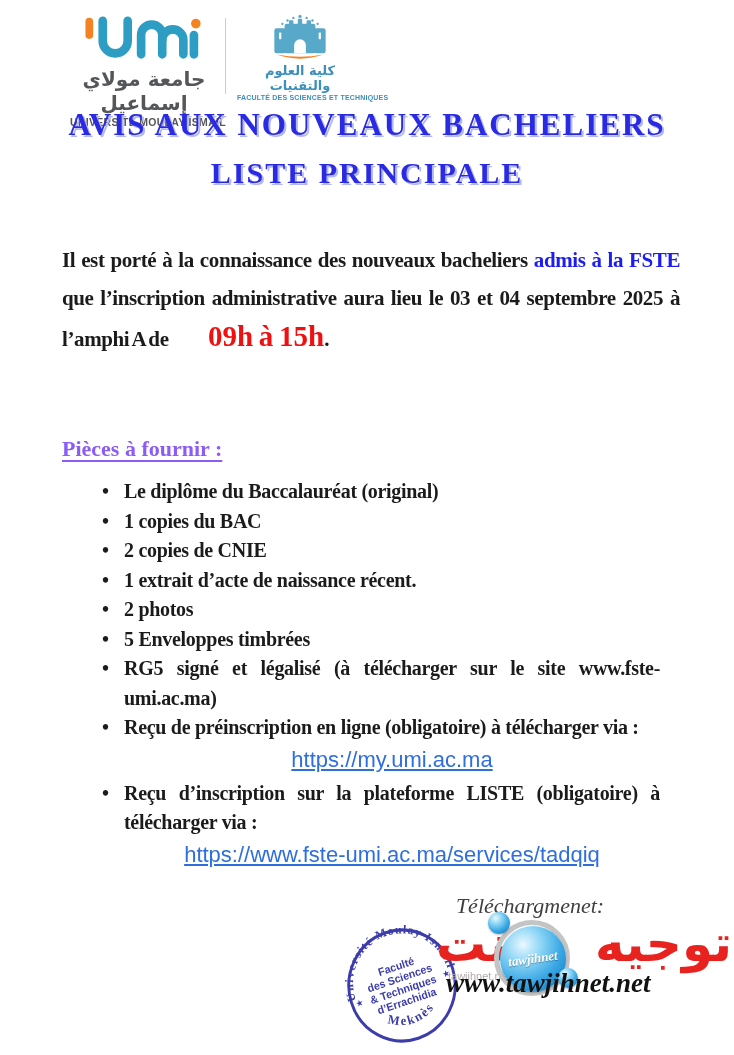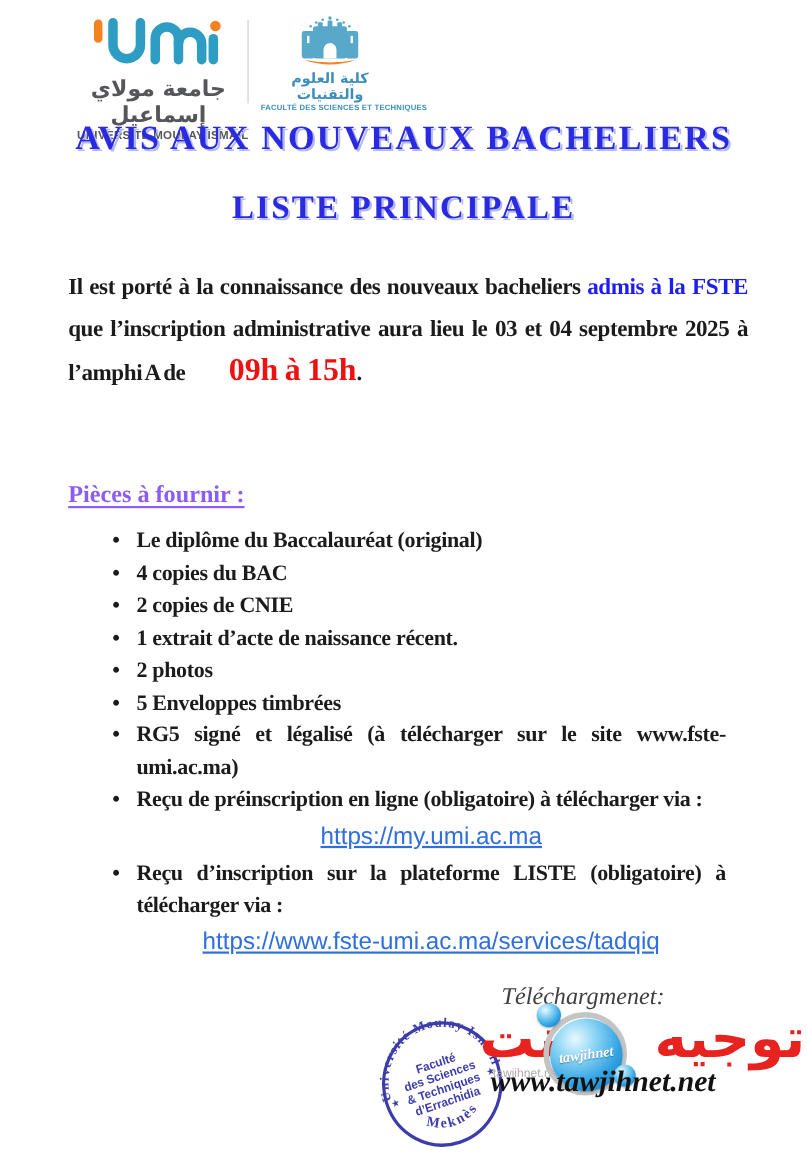--- a/index.html
+++ b/index.html
@@ -14,21 +14,21 @@
   .header-divider{position:absolute;left:225px;top:18px;width:1px;height:76px;background:#cccccc;}
   .fst-logo{position:absolute;left:237px;top:13px;width:126px;text-align:center;}
   .fst-ar{font-family:"DejaVu Sans",sans-serif;font-weight:700;font-size:13px;color:#3b8fba;margin-top:-2px;}
   .fst-lat{font-family:"Liberation Sans",sans-serif;font-weight:700;font-size:7px;color:#3b8fba;
            letter-spacing:.2px;white-space:nowrap;margin-top:1px;}
 
   
   .title1,.title2{position:absolute;left:0;right:0;text-align:center;font-weight:700;
         color:#2a2ae2;letter-spacing:2px;text-shadow:2px 2px 0 #b2b8f0;}
   .title1{top:107px;font-size:31px;}
-  .title2{top:172px;font-size:30px;}
+  .title2{top:156px;font-size:30px;}
 
   
   .notice{position:absolute;left:62px;top:241px;width:618px;margin:0;text-align:justify;
           font-weight:700;font-size:21px;line-height:38px;color:#1b1b1b;
           letter-spacing:-0.4px;word-spacing:-1.5px;}
   .notice .hl-blue{color:#1d1df2;}
   .notice .hl-red{color:#ef1111;font-size:29px;letter-spacing:0;margin-left:36px;}
 
   
   .docs-heading{position:absolute;left:62px;top:436px;font-weight:700;font-size:22px;color:#8b5cf6;
@@ -115,21 +115,21 @@
 
   <div class="title1">AVIS AUX NOUVEAUX BACHELIERS</div>
   <div class="title2">LISTE PRINCIPALE</div>
 
   <p class="notice"><span>Il est porté à la connaissance des nouveaux bacheliers </span><span class="hl-blue">admis à la FSTE</span><span> que l’inscription administrative aura lieu le 03 et 04 septembre 2025 à l’amphi A de </span><span class="hl-red">09h à 15h</span><span>.</span></p>
 
   <div class="docs-heading">Pièces à fournir :</div>
 
   <div class="docs-list">
     <div class="doc-item"><span class="bullet">•</span><span>Le diplôme du Baccalauréat (original)</span></div>
-    <div class="doc-item"><span class="bullet">•</span><span>4 copies du BAC</span></div>
+    <div class="doc-item"><span class="bullet">•</span><span>1 copies du BAC</span></div>
     <div class="doc-item"><span class="bullet">•</span><span>2 copies de CNIE</span></div>
     <div class="doc-item"><span class="bullet">•</span><span>1 extrait d’acte de naissance récent.</span></div>
     <div class="doc-item"><span class="bullet">•</span><span>2 photos</span></div>
     <div class="doc-item"><span class="bullet">•</span><span>5 Enveloppes timbrées</span></div>
     <div class="doc-item"><span class="bullet">•</span><span>RG5 signé et légalisé (à télécharger sur le site www.fste-umi.ac.ma)</span></div>
     <div class="doc-item"><span class="bullet">•</span><span>Reçu de préinscription en ligne (obligatoire) à télécharger via :</span></div>
     <div class="link-line"><a class="doc-link">https://my.umi.ac.ma</a></div>
     <div class="doc-item"><span class="bullet">•</span><span>Reçu d’inscription sur la plateforme LISTE (obligatoire) à télécharger via :</span></div>
     <div class="link-line"><a class="doc-link">https://www.fste-umi.ac.ma/services/tadqiq</a></div>
   </div>

